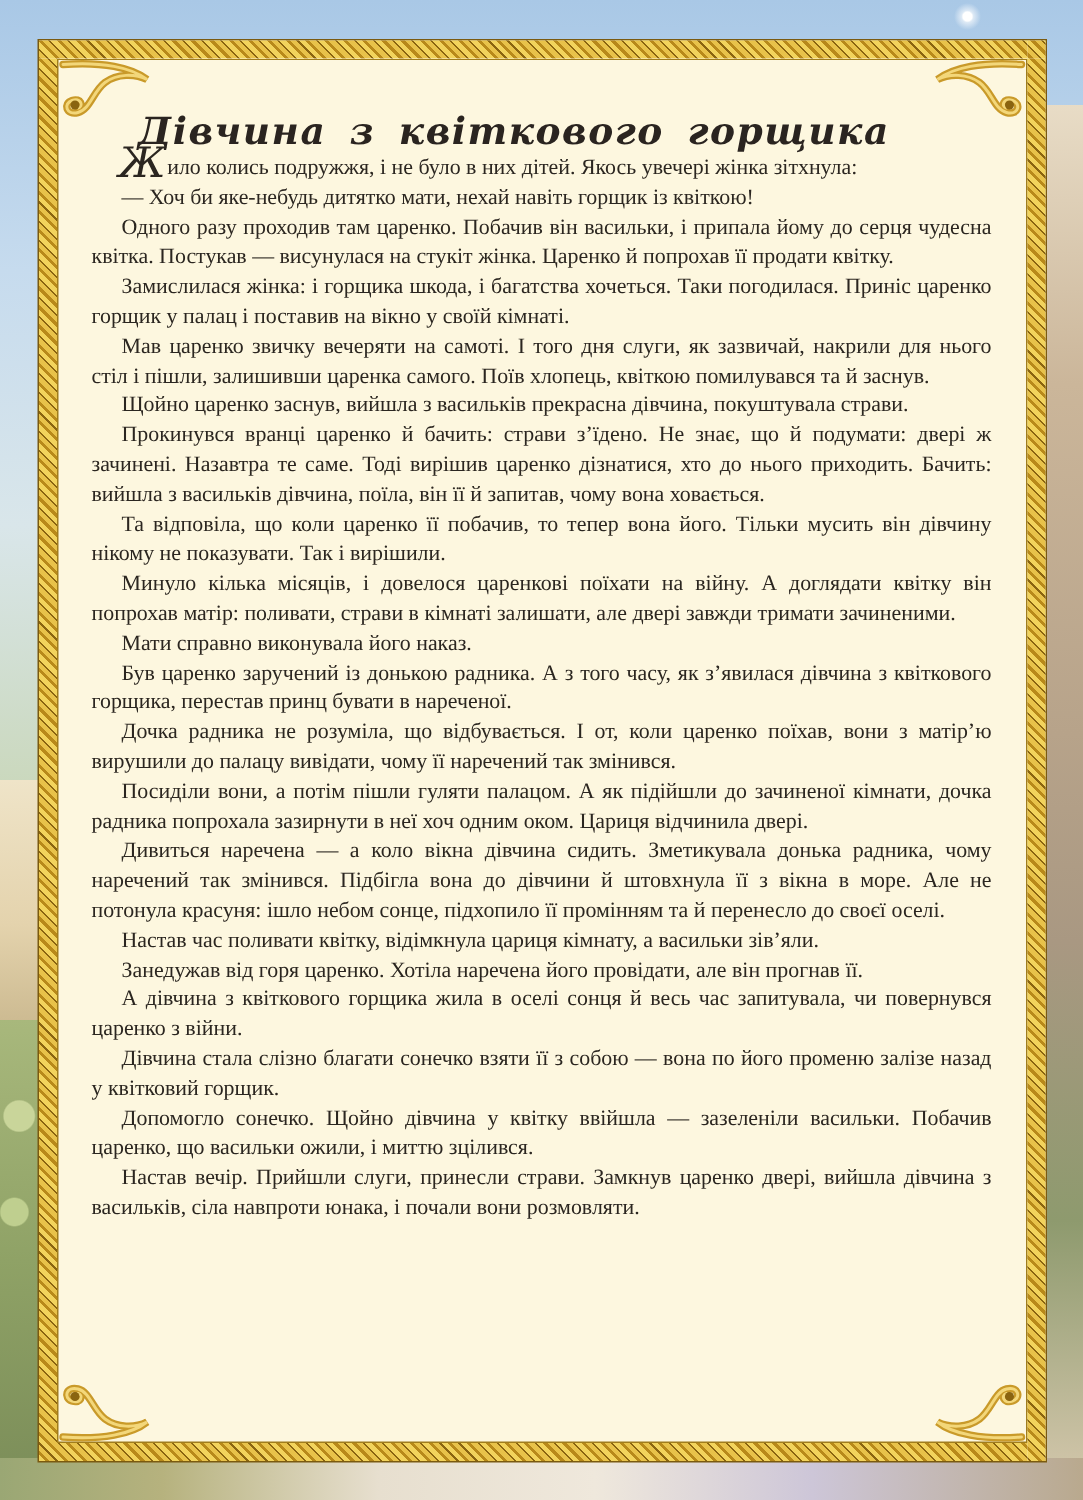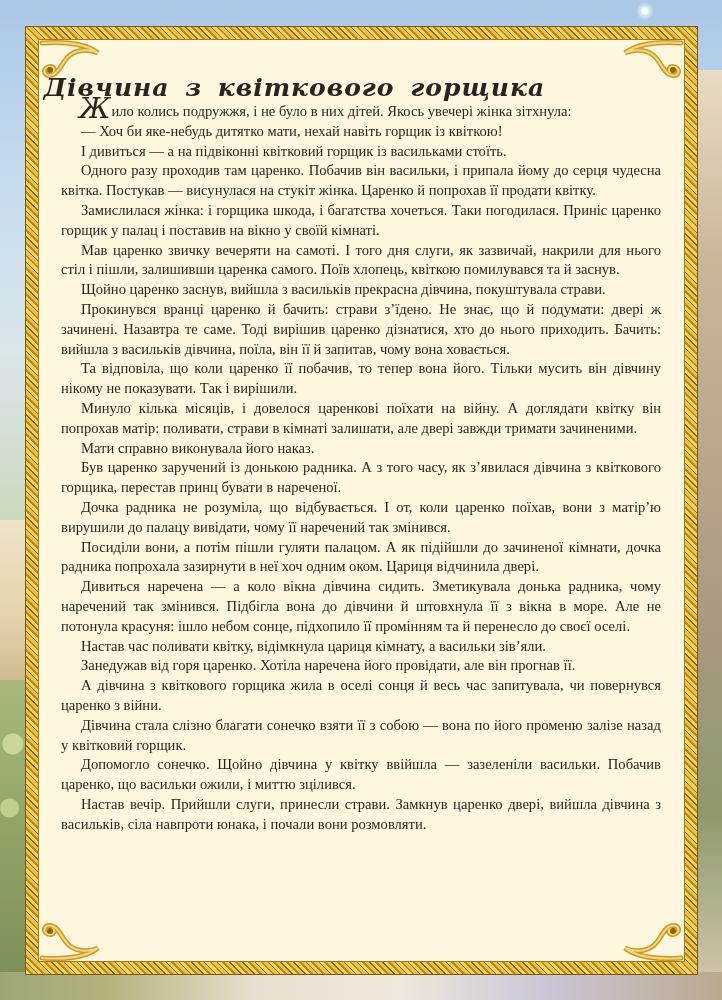--- a/index.html
+++ b/index.html
@@ -44,21 +44,21 @@
   }
   .corner svg { width: 100%; height: 100%; }
   .corner.tl { left: 38px; top: 39px; }
   .corner.tr { right: 37px; top: 39px; transform: scaleX(-1); }
   .corner.bl { left: 38px; top: 906px; transform: scaleY(-1); }
   .corner.br { right: 37px; top: 906px; transform: scale(-1,-1); }
 
   .title {
     position: absolute; left: 0; width: 589px; top: 56px; text-align: center;
     font-family: "DejaVu Serif", serif; font-style: italic;
-    font-size: 25px; color: #2a2420; letter-spacing: 1px; word-spacing: 6px;
+    font-size: 25px; color: #2a2420; letter-spacing: 1px; word-spacing: 6px; padding-left: 48px;
   }
   .story {
     position: absolute; left: 61px; top: 102px; width: 600px;
     font-family: "Liberation Serif", serif; font-size: 14.6px; line-height: 19.8px;
     color: #2b2620; text-align: justify;
   }
   .story p { margin: 0; text-indent: 20px; }
   .story p.first { text-indent: 18px; }
   .dropcap {
     font-family: "DejaVu Serif", serif; font-style: italic;
@@ -104,21 +104,20 @@
       <path d="M4 4 C 30 2, 50 6, 60 14 C 52 10, 40 10, 32 16 C 24 22, 22 34, 14 36 C 6 38, 4 30, 10 28 C 16 26, 18 32, 14 33" fill="none" stroke="#f3d77a" stroke-width="2" stroke-linecap="round"></path>
       <circle cx="12" cy="31" r="3" fill="#8a6410"></circle>
     </svg>
 </div>
 
 <h1 class="title">Дівчина з квіткового горщика</h1>
 
 <div class="story">
   <p class="first"><span class="dropcap">Ж</span><span>ило колись подружжя, і не було в них дітей. Якось увечері жінка зітхнула:</span></p>
   <p>— Хоч би яке-небудь дитятко мати, нехай навіть горщик із квіткою!</p>
-  <p>І дивиться — а на підвіконні квітковий горщик із васильками стоїть.</p>
   <p>Одного разу проходив там царенко. Побачив він васильки, і припала йому до серця чудесна квітка. Постукав — висунулася на стукіт жінка. Царенко й попрохав її продати квітку.</p>
   <p>Замислилася жінка: і горщика шкода, і багатства хочеться. Таки погодилася. Приніс царенко горщик у палац і поставив на вікно у своїй кімнаті.</p>
   <p>Мав царенко звичку вечеряти на самоті. І того дня слуги, як зазвичай, накрили для нього стіл і пішли, залишивши царенка самого. Поїв хлопець, квіткою помилувався та й заснув.</p>
   <p>Щойно царенко заснув, вийшла з васильків прекрасна дівчина, покуштувала страви.</p>
   <p>Прокинувся вранці царенко й бачить: страви з’їдено. Не знає, що й подумати: двері ж зачинені. Назавтра те саме. Тоді вирішив царенко дізнатися, хто до нього приходить. Бачить: вийшла з васильків дівчина, поїла, він її й запитав, чому вона ховається.</p>
   <p>Та відповіла, що коли царенко її побачив, то тепер вона його. Тільки мусить він дівчину нікому не показувати. Так і вирішили.</p>
   <p>Минуло кілька місяців, і довелося царенкові поїхати на війну. А доглядати квітку він попрохав матір: поливати, страви в кімнаті залишати, але двері завжди тримати зачиненими.</p>
   <p>Мати справно виконувала його наказ.</p>
   <p>Був царенко заручений із донькою радника. А з того часу, як з’явилася дівчина з квіткового горщика, перестав принц бувати в нареченої.</p>
   <p>Дочка радника не розуміла, що відбувається. І от, коли царенко поїхав, вони з матір’ю вирушили до палацу вивідати, чому її наречений так змінився.</p>

